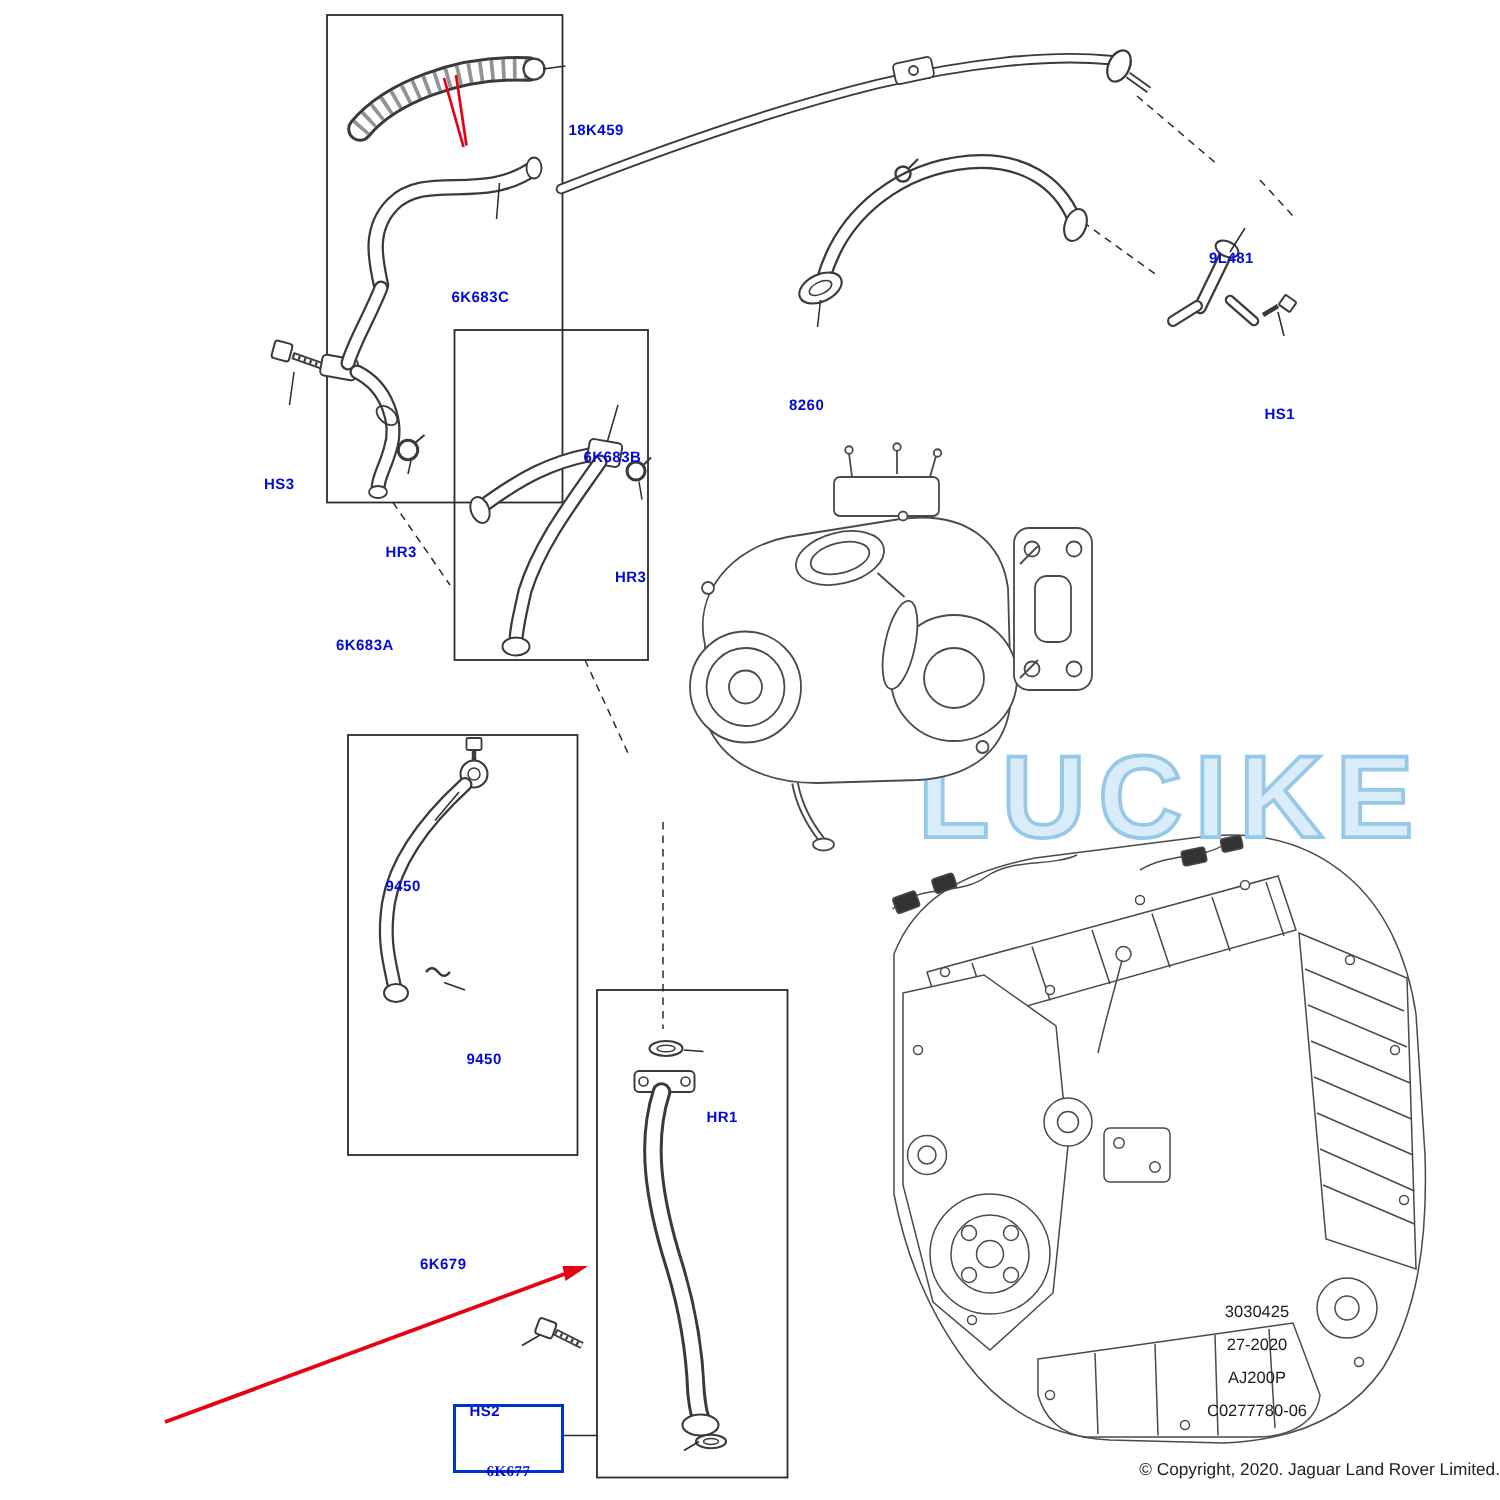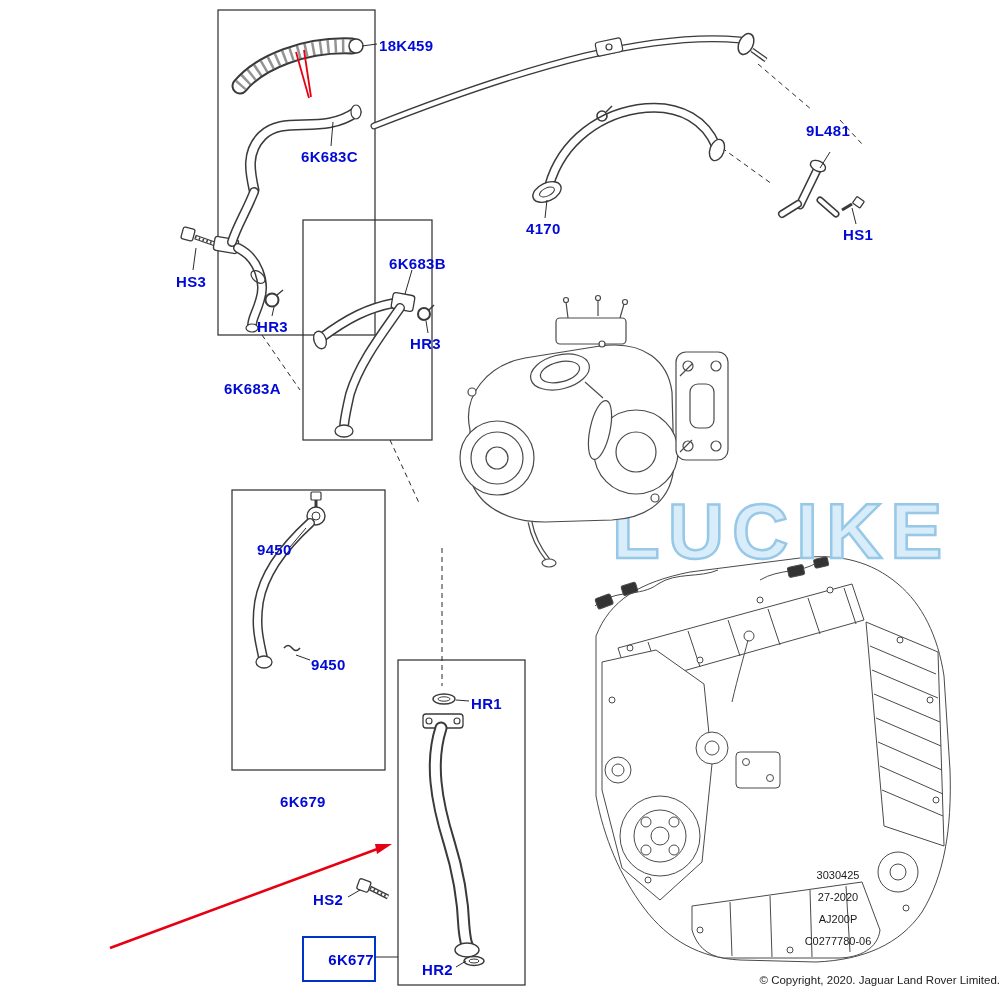--- a/index.html
+++ b/index.html
@@ -1,22 +1,22 @@
 <!DOCTYPE html>
 <html><head>
 <meta charset="utf-8">
 <style>
   html,body{margin:0;padding:0;background:#fff;}
   body{width:1000px;height:1000px;position:relative;overflow:hidden;
        font-family:"Liberation Sans",sans-serif;}
   .stage{position:absolute;left:0;top:0;width:1000px;height:1000px;}
-  .part-label{position:absolute;color:#0009d6;font-weight:700;font-size:15px;
-              letter-spacing:.3px;white-space:nowrap;}
+  .part-label{position:absolute;color:#0009d6;font-weight:700;font-size:10px;
+              letter-spacing:.3px;white-space:nowrap;margin-top:45px;}
   .blue-box{position:absolute;left:302px;top:936px;width:70px;height:42px;
-            border:2px solid #0033cc;display:flex;align-items:center;justify-content:flex-end;}
+            border:2px solid #0033cc;display:flex;align-items:center;justify-content:center;font-family:Liberation Serif, serif;}
   .blue-box .part-label{position:static;}
   .plate{position:absolute;left:775px;top:864px;width:126px;text-align:center;
          font-size:11px;color:#1b1b1b;line-height:22px;}
   .copyright{position:absolute;left:115px;top:974px;width:885px;text-align:right;
              font-size:11.5px;color:#222;}
 </style>
 </head>
 <body>
 
 <svg class="stage" viewBox="0 0 1000 1000">
@@ -246,21 +246,21 @@
   <g stroke="#e60012" fill="none">
     <path d="M296,52 L309,98" stroke-width="1.8"></path>
     <path d="M304,50 L311,97" stroke-width="1.8"></path>
     <path d="M110,948 L380,848" stroke-width="2.6"></path>
     <polygon points="392,844 377,854 375,844" fill="#e60012" stroke="none"></polygon>
   </g>
 </svg>
 
 <div class="part-label" style="left:379px;top:37px">18K459</div>
 <div class="part-label" style="left:301px;top:148px">6K683C</div>
-<div class="part-label" style="left:526px;top:220px">4170</div>
+<div class="part-label" style="left:526px;top:220px">8260</div>
 <div class="part-label" style="left:806px;top:122px">9L481</div>
 <div class="part-label" style="left:843px;top:226px">HS1</div>
 <div class="part-label" style="left:176px;top:273px">HS3</div>
 <div class="part-label" style="left:257px;top:318px">HR3</div>
 <div class="part-label" style="left:224px;top:380px">6K683A</div>
 <div class="part-label" style="left:389px;top:255px">6K683B</div>
 <div class="part-label" style="left:410px;top:335px">HR3</div>
 <div class="part-label" style="left:257px;top:541px">9450</div>
 <div class="part-label" style="left:311px;top:656px">9450</div>
 <div class="part-label" style="left:280px;top:793px">6K679</div>

